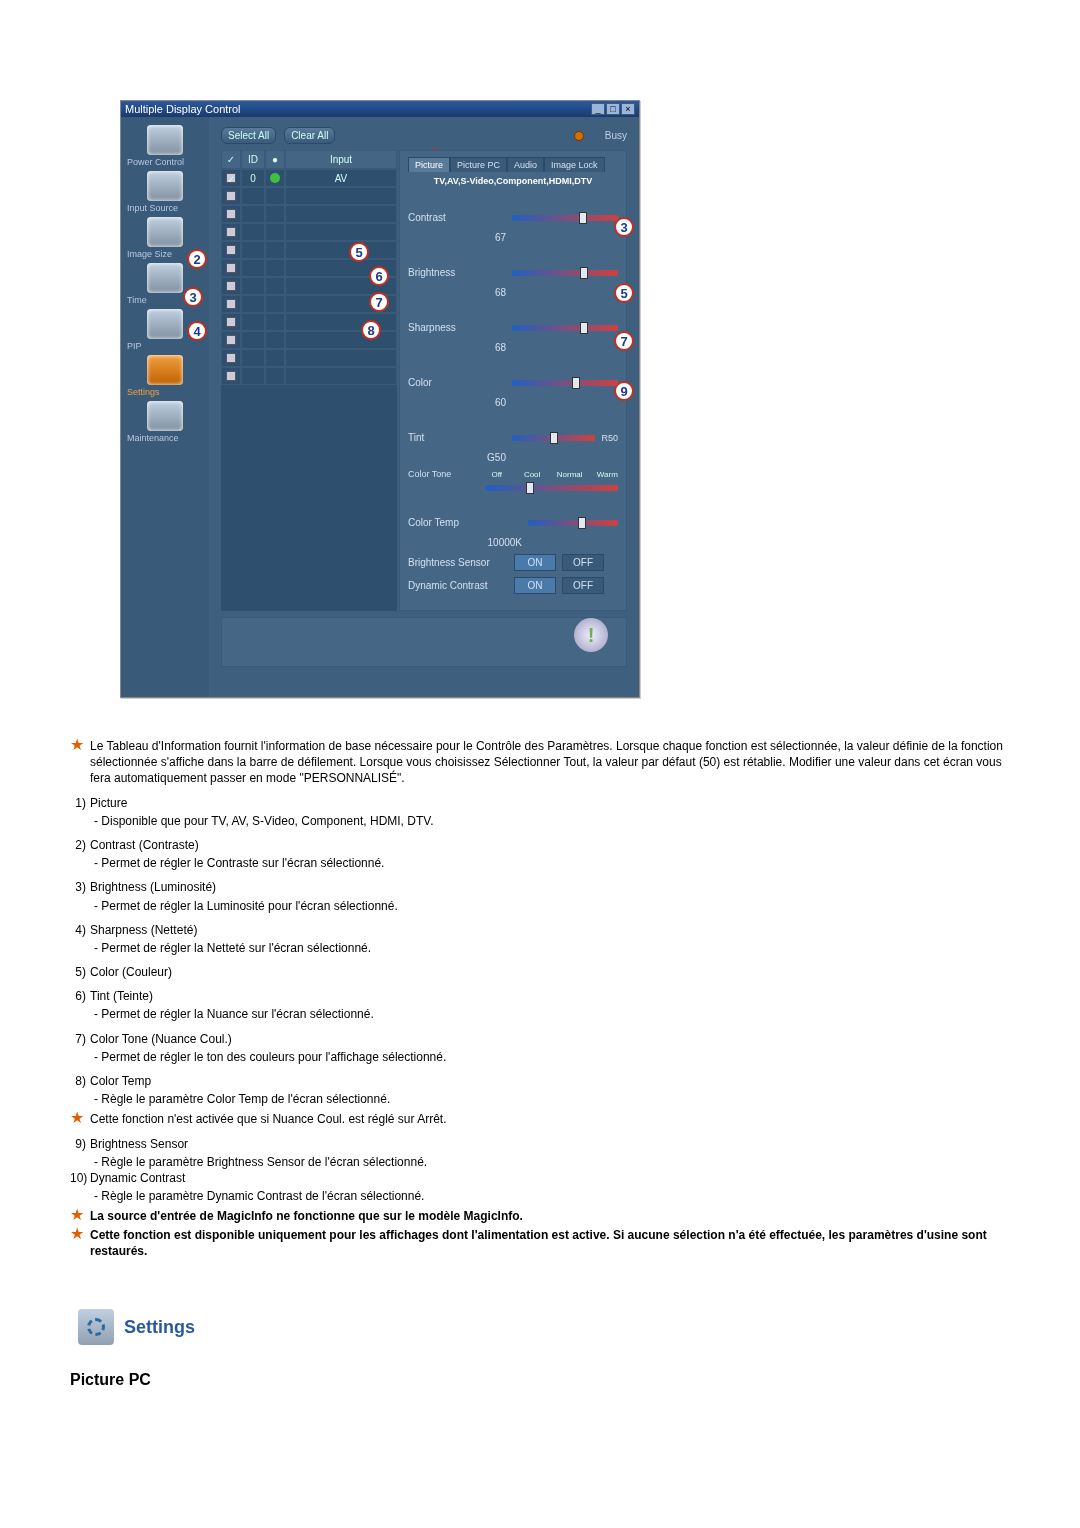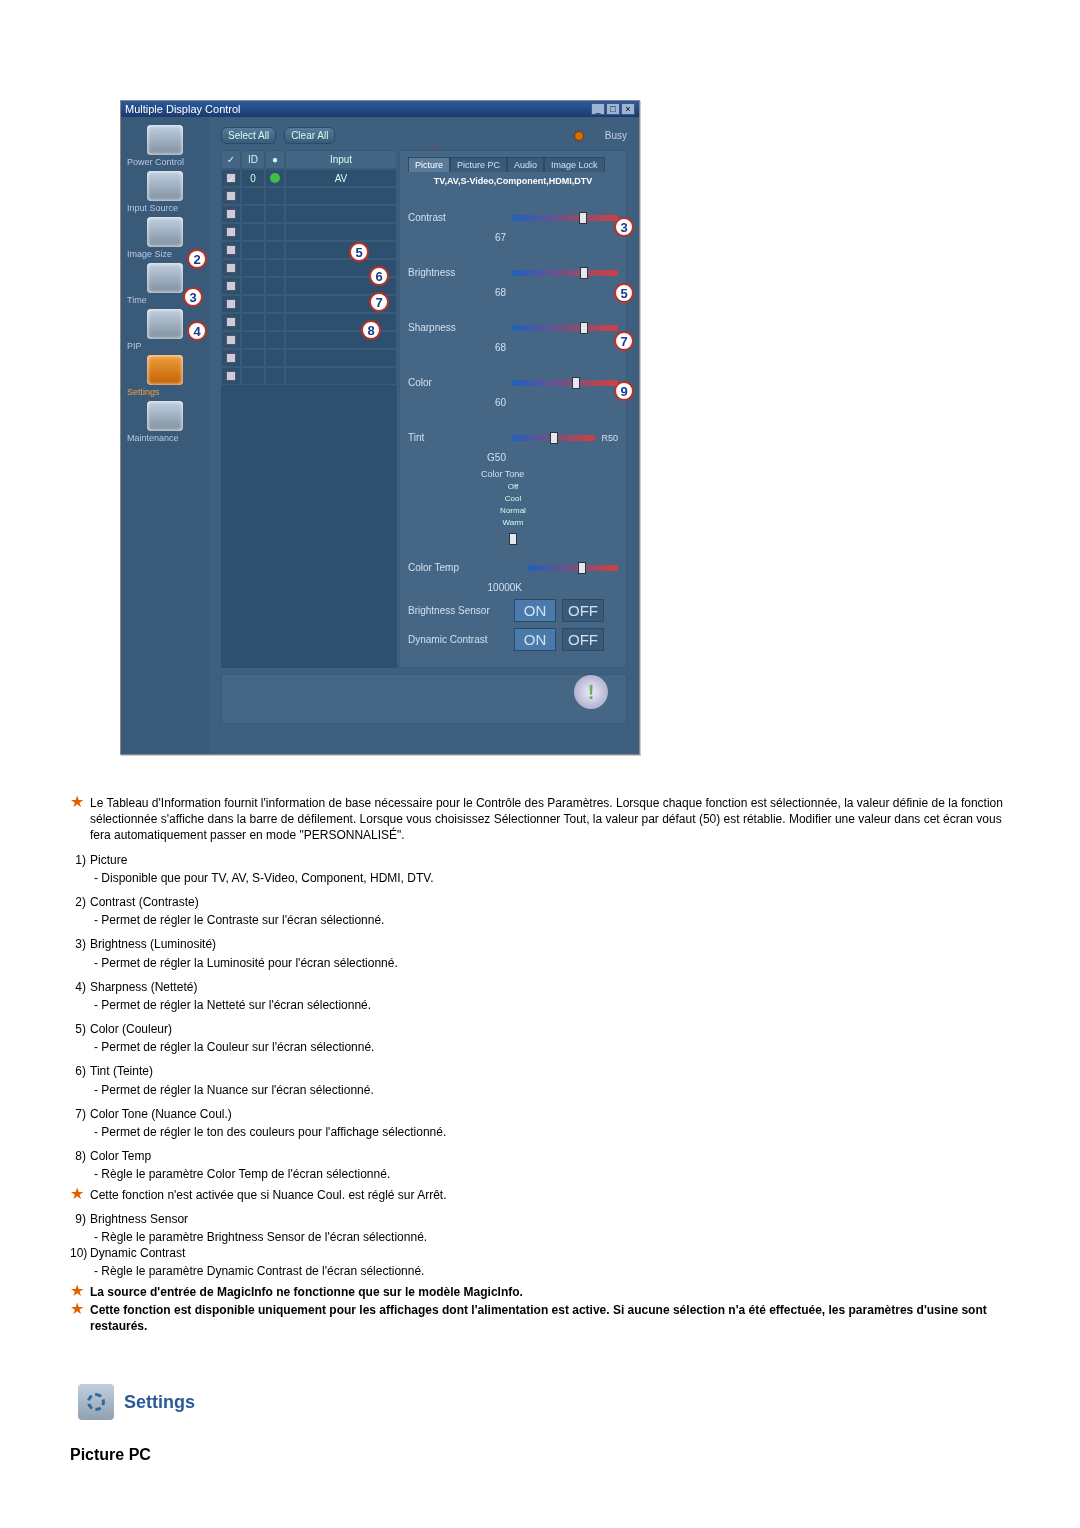--- a/index.html
+++ b/index.html
@@ -32,27 +32,27 @@
   .panel-right { flex:1; background:#466686; border:1px solid #3a5a7a; padding:6px 8px 10px 8px; position:relative; }
   .tabs { display:flex; gap:0; margin-bottom:4px; }
   .tab { font-size:9px; color:#d0e0f0; padding:2px 6px; background:#3a5a7a; border:1px solid #2a4a6a; border-bottom:none; }
   .tab.active { background:#5a7a9a; color:#fff; }
   .sources { font-size:9px; color:#fff; text-align:center; margin:4px 0 6px 0; font-weight:bold; }
   .slider-row { display:flex; align-items:center; font-size:10px; color:#d0e0f0; margin:4px 0; gap:6px; }
   .slider-row .lbl { width:64px; }
   .slider-row .val { width:28px; text-align:right;margin-top:40px; }
   .slider-track { flex:1; height:6px; background:linear-gradient(90deg,#2060c0,#d04040); position:relative; border-radius:2px; }
   .slider-thumb { position:absolute; top:-3px; width:8px; height:12px; background:#e0e8f0; border:1px solid #333; transform:translateX(-50%); }
-  .tone-row { display:flex; align-items:center; font-size:9px; color:#d0e0f0; margin:6px 0; gap:3px;flex-direction:column; }
+  .tone-row { display:flex; align-items:center; font-size:9px; color:#d0e0f0; margin:6px 0; gap:14px; }
   .tone-row .lbl { width:64px; }
   .tone-btn { flex:1; font-size:8px; text-align:center; color:#cfe; }
   .tone-slider { flex:1; height:6px; background:linear-gradient(90deg,#2060c0,#d04040); position:relative; border-radius:2px; }
   .onoff { display:flex; align-items:center; font-size:10px; color:#d0e0f0; margin:6px 0; gap:6px; }
   .onoff .lbl { width:100px; }
-  .onoff .pill { width:42px; text-align:center; font-size:15px; padding:2px 0; border:1px solid #2a4a6a; background:#3a5a7a; }
+  .onoff .pill { width:42px; text-align:center; font-size:10px; padding:2px 0; border:1px solid #2a4a6a; background:#3a5a7a; }
   .onoff .pill.on { background:#4a7aaa; }
   .callout { position:absolute; width:20px; height:20px; border:2px solid #c03020; background:#fff; color:#1a3a8a; font-weight:bold; font-size:13px; border-radius:50%; display:flex; align-items:center; justify-content:center; }
   .exmark { width:34px; height:34px; position:absolute; right:18px; bottom:14px; border-radius:50%; background:radial-gradient(#eef,#99b); display:flex; align-items:center; justify-content:center; color:#7a5; font-size:20px; font-weight:bold; }
   .section-footer { height:50px; background:#466686; margin-top:6px; border:1px solid #3a5a7a; position:relative; }
 
   
   .c-side-2 { left:66px; top:132px; }
   .c-side-3 { left:62px; top:170px; }
   .c-side-4 { left:66px; top:204px; }
 
@@ -324,21 +324,20 @@
         <div class="indent">- Permet de régler la Luminosité pour l'écran sélectionné.</div>
         <div class="bullet-row" style="margin-top: 8px;">
           <div class="num">4)</div>
           <div>Sharpness (Netteté)</div>
         </div>
         <div class="indent">- Permet de régler la Netteté sur l'écran sélectionné.</div>
         <div class="bullet-row" style="margin-top: 8px;">
           <div class="num">5)</div>
           <div>Color (Couleur)</div>
         </div>
-        <div class="indent">- Permet de régler la Couleur sur l'écran sélectionné.</div>
         <div class="bullet-row" style="margin-top: 8px;">
           <div class="num">6)</div>
           <div>Tint (Teinte)</div>
         </div>
         <div class="indent">- Permet de régler la Nuance sur l'écran sélectionné.</div>
         <div class="bullet-row" style="margin-top: 8px;">
           <div class="num">7)</div>
           <div>Color Tone (Nuance Coul.)</div>
         </div>
         <div class="indent">- Permet de régler le ton des couleurs pour l'affichage sélectionné.</div>

